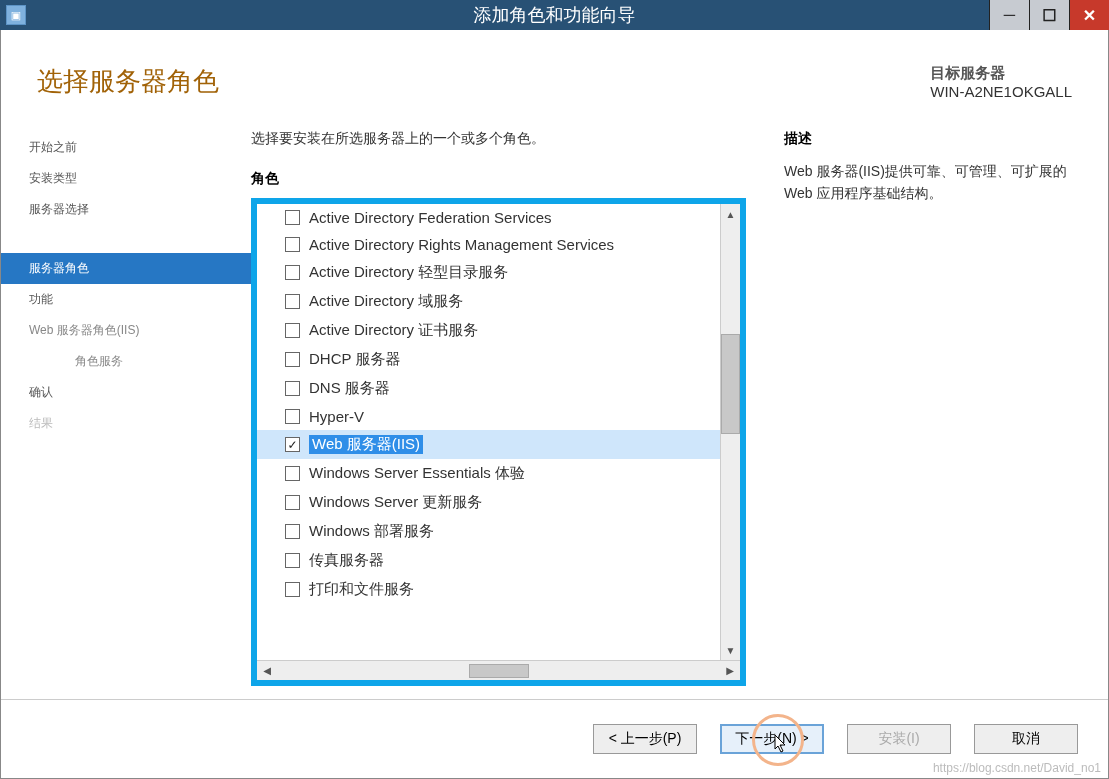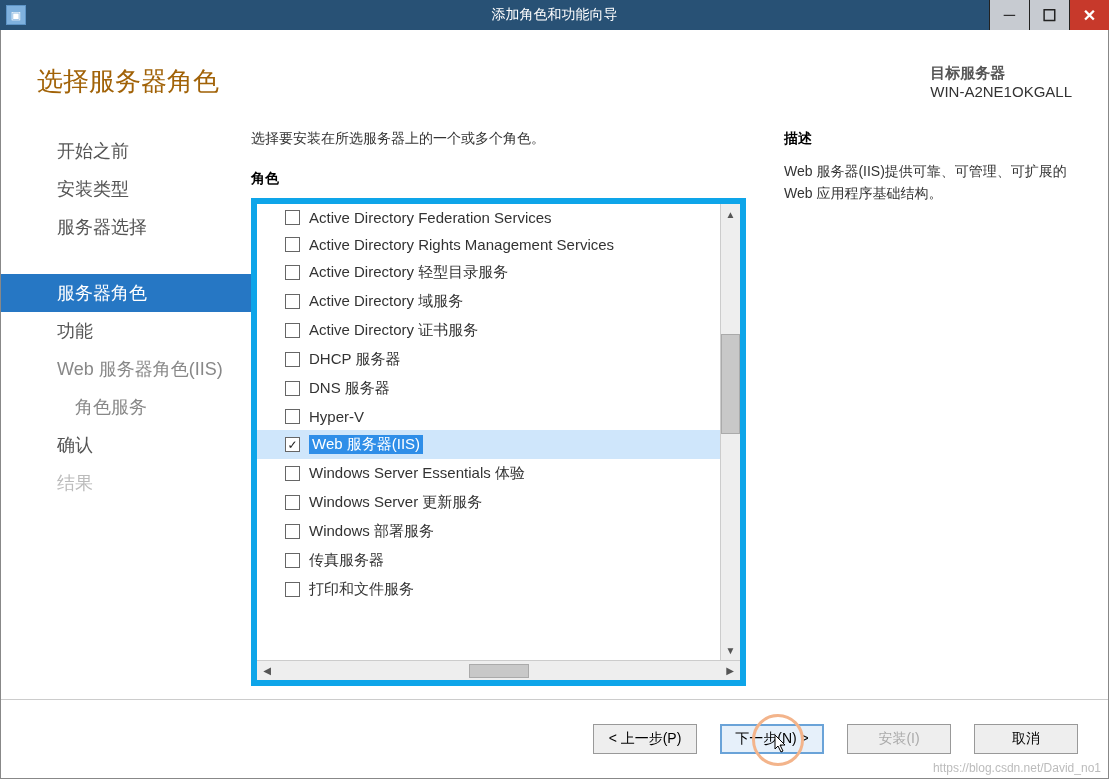--- a/index.html
+++ b/index.html
@@ -31,39 +31,39 @@
   .titlebar { background: #2e5b84; }
   .titlebar { background: #275379; }
   .titlebar { background: #2a4d6c; } 
   .titlebar { background: #2d5b82; }
   .titlebar { background: #2a5278; }
   .titlebar { background: #264c70; }
   
   .titlebar { background: #285175; }
 
   .title-icon { width: 20px; height: 20px; margin-left: 6px; background: #7fb1de; display: flex; align-items: center; justify-content: center; font-size: 11px; color: #fff; border: 1px solid #5d94c6; }
-  .title-text { color: #fff; font-size: 14px; position: absolute; left: 50%; transform: translateX(-50%); text-align: right; }
+  .title-text { color: #fff; font-size: 18px; position: absolute; left: 50%; transform: translateX(-50%); text-align: right; }
   .win-btns { margin-left: auto; display: flex; height: 100%; }
   .win-btn { width: 40px; height: 100%; display: flex; align-items: center; justify-content: center; background: #c7cbd1; border-left: 1px solid #222; color: #222; font-size: 16px; font-weight: bold; }
   .win-btn.close { background: #c7392b; color: #fff; }
 
   
   .window-body { background: #fff; height: calc(100% - 30px); display: flex; flex-direction: column; border: 1px solid #888; border-top: none; }
 
   .header-row { display: flex; padding: 34px 36px 8px 36px; }
   .page-title { font-size: 26px; color: #a16207; font-weight: 400; }
   .target-box { margin-left: auto; font-size: 15px; color: #555; }
   .target-label { font-weight: bold; }
   .target-name { color: #333; }
 
   .content-row { flex: 1; display: flex; padding: 0 36px 0 0; overflow: hidden; }
 
   
   .sidebar { width: 250px; padding-top: 24px; }
-  .side-item { padding: 7px 0 7px 56px; font-size: 18px; color: #555; cursor: pointer; }
+  .side-item { padding: 7px 0 7px 28px; font-size: 12px; color: #555; cursor: pointer; }
   .side-item.sub { padding-left: 74px; }
   .side-item.active { background: #2677c4; color: #fff; margin-top: 28px; }
   .side-item.disabled { color: #bbb; cursor: default; }
   .side-item.light { color: #888; }
 
   
   .main-panel { flex: 1; padding-top: 22px; display: flex; gap: 38px; min-width: 0; }
   .roles-col { width: 495px; display: flex; flex-direction: column; min-width: 0; }
   .desc-col { flex: 1; }
 

